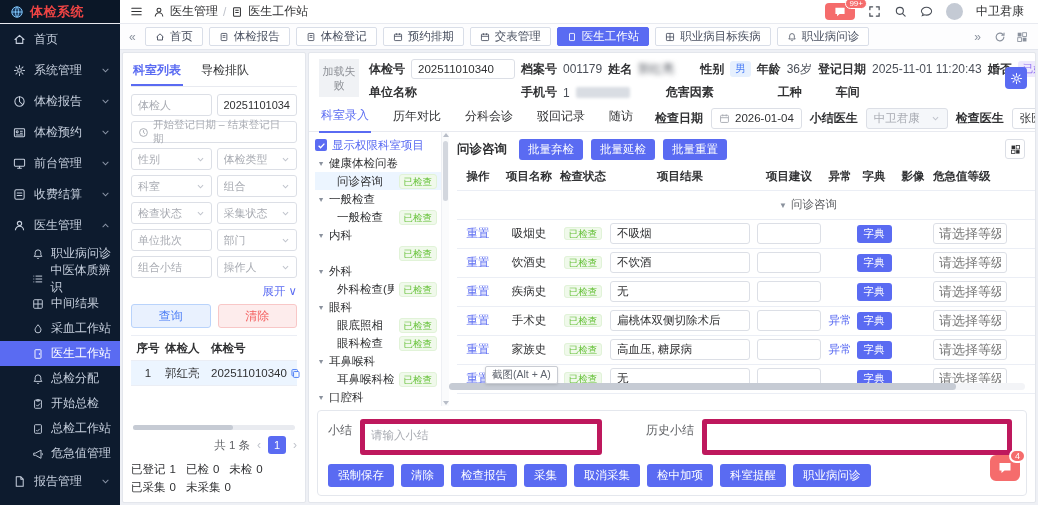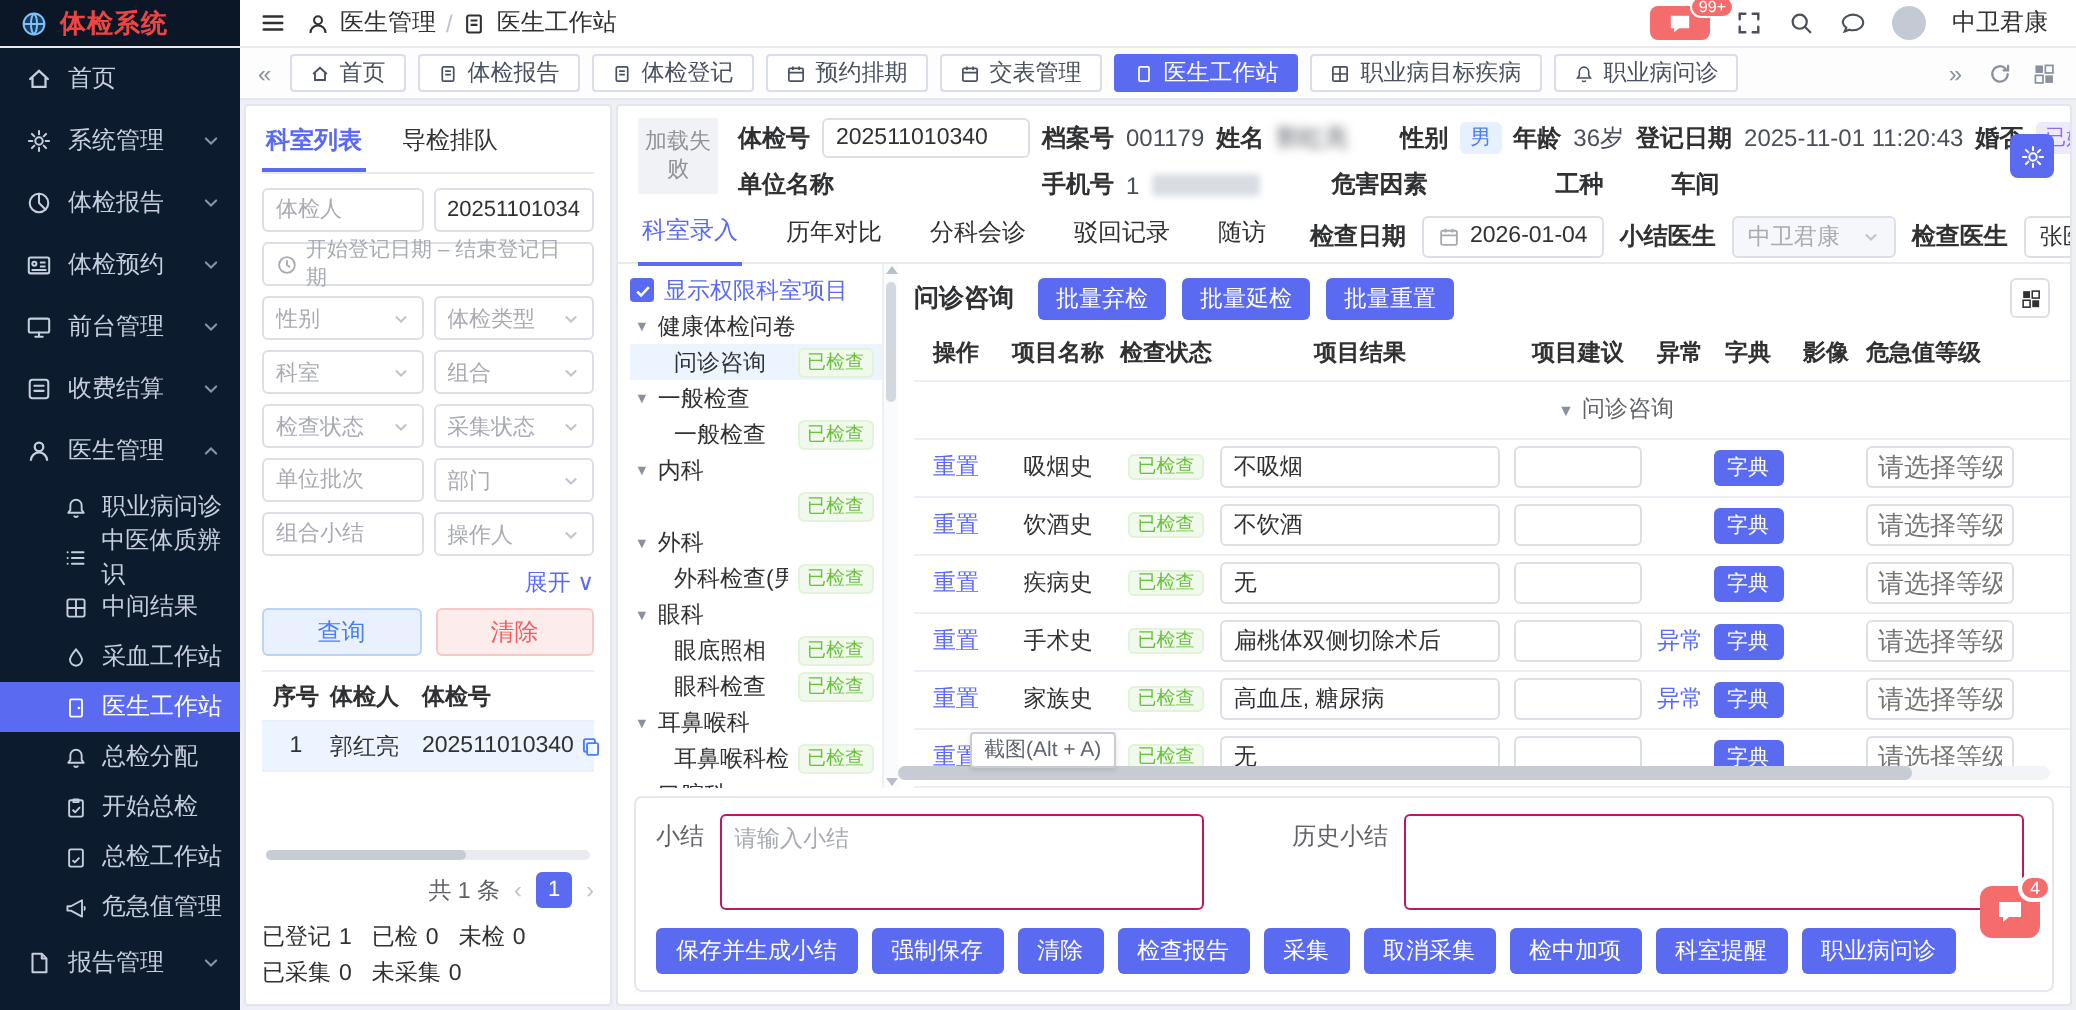--- a/index.html
+++ b/index.html
@@ -132,21 +132,21 @@
   .lvl-inp { width:74px; height:21px; border:1px solid #dcdfe6; border-radius:3px; font-size:13px; padding:0 5px; color:#a8abb2; outline:none; font-family:inherit; }
   .abn { color:#5a6bf2; cursor:pointer; }
 
   .g-hsb { position:absolute; left:140px; right:10px; bottom:112px; height:7px; background:#f3f4f7; border-radius:4px; }
   .g-hsb .thumb { height:7px; width:88%; background:#c6cbd4; border-radius:4px; }
   .tooltip { position:absolute; left:176px; bottom:118px; background:#fff; border:1px solid #c9ccd3; border-radius:2px; font-size:10.5px; color:#5f646e; padding:1px 6px; box-shadow:0 1px 3px rgba(0,0,0,.12); z-index:5; }
 
   .b-box { margin:4px 8px 6px; border:1px solid #e4e7ed; border-radius:4px; padding:8px 10px 8px; position:relative; flex:0 0 auto; }
   .b-row { display:flex; gap:8px; }
   .b-lb { font-size:12px; color:#606266; padding-top:3px; white-space:nowrap; }
-  textarea.ta { height:48px; border:1px solid #be185d; border-radius:3px; resize:none; font-size:11.5px; padding:4px 6px; font-family:inherit; color:#303133; outline:none; background:#fff; }
+  textarea.ta { height:36px; border:5px solid #be185d; border-radius:3px; resize:none; font-size:11.5px; padding:4px 6px; font-family:inherit; color:#303133; outline:none; background:#fff; }
   .ta1 { width:242px; }
   .ta2 { flex:1; margin-right:4px; }
   .chat-fab { position:absolute; right:6px; top:44px; width:30px; height:26px; background:#f56c6c; border-radius:6px; display:flex; align-items:center; justify-content:center; cursor:pointer; }
   .chat-fab .cnt { position:absolute; top:-6px; right:-6px; background:#f56c6c; color:#fff; border:2px solid #fff; border-radius:8px; font-size:9px; line-height:10px; padding:0 4px; }
   .b-actions { display:flex; gap:7px; margin-top:9px; flex-wrap:nowrap; }
   .btn-a { background:#5a6bf2; color:#fff; border-radius:3px; font-size:11.5px; padding:4px 10px; cursor:pointer; white-space:nowrap; }
 </style>
 </head>
 <body>
 
@@ -813,21 +813,20 @@
           <span class="b-lb" style="margin-left:36px">历史小结</span>
           <textarea class="ta ta2" style=""></textarea>
         </div>
         <div class="chat-fab">
           <svg width="14" height="12" viewBox="0 0 14 12" fill="#fff">
               <path d="M1.5 1h11v7.5H6.5L3.5 11V8.5h-2Z"></path>
             </svg>
           <span class="cnt">4</span>
         </div>
         <div class="b-actions">
-          <span class="btn-a">保存并生成小结</span>
           <span class="btn-a">强制保存</span>
           <span class="btn-a">清除</span>
           <span class="btn-a">检查报告</span>
           <span class="btn-a">采集</span>
           <span class="btn-a">取消采集</span>
           <span class="btn-a">检中加项</span>
           <span class="btn-a">科室提醒</span>
           <span class="btn-a">职业病问诊</span>
         </div>
       </div>

